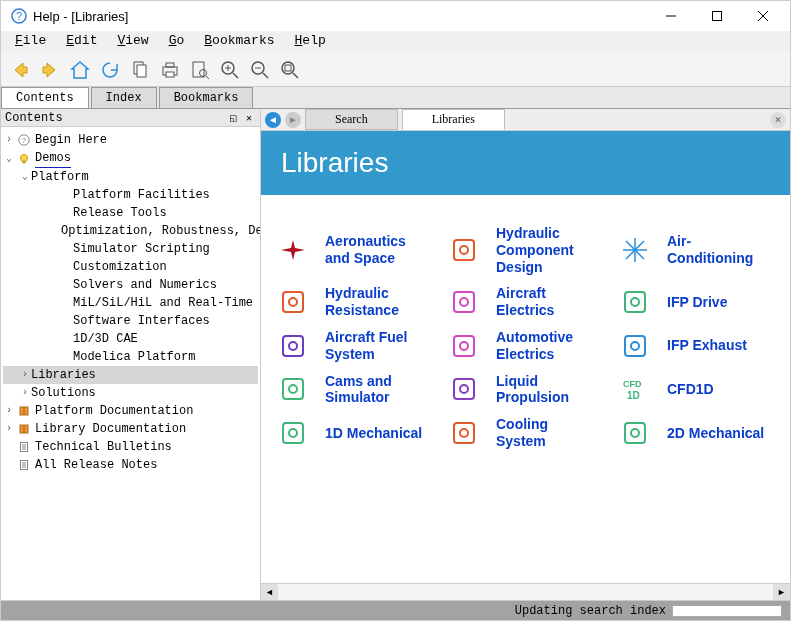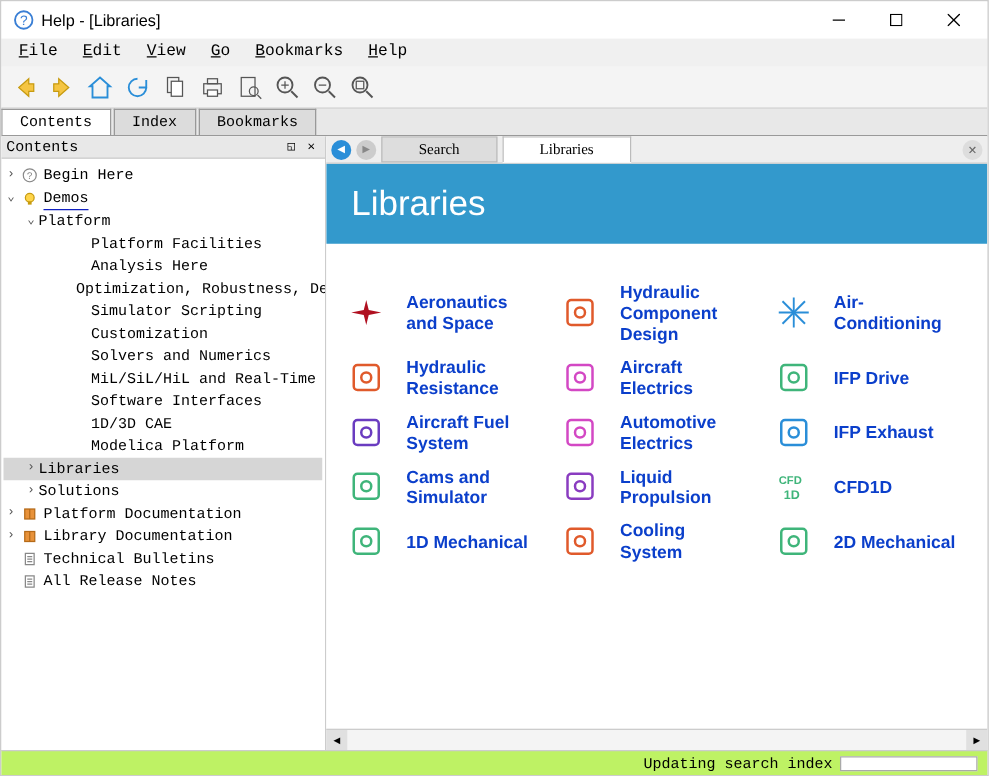--- a/index.html
+++ b/index.html
@@ -53,21 +53,21 @@
   .lib-grid { display:grid; grid-template-columns: 1fr 1fr 1fr; gap: 10px 20px; padding: 30px 18px 10px 18px; }
   .lib-item { display:flex; align-items:center; gap:14px; }
   .lib-icon { width:32px; height:32px; display:flex; align-items:center; flex-shrink:0;}
   .lib-label { color:#0b3fcb; font-weight:bold; font-size:14px; line-height:1.2;}
   .lib-icon svg { width:28px; height:28px; }
   
   .hscroll { height:17px; background:#f0f0f0; border-top:1px solid #ccc; display:flex; align-items:center;}
   .hscroll .arrow { width:17px; height:17px; background:#e0e0e0; display:flex; align-items:center; justify-content:center; font-size:9px;}
   .hscroll .track { flex:1; height:17px; background:#f4f4f4;}
   
-  .statusbar { height:20px; background:#bef264; border-top:1px solid #ccc; display:flex; align-items:center; padding:0 8px; font-family:"Courier New",monospace; font-size:12px;}
+  .statusbar { height:20px; background:#a3a3a3; border-top:1px solid #ccc; display:flex; align-items:center; padding:0 8px; font-family:"Courier New",monospace; font-size:12px;}
   .statusbar .status-text { margin-left:auto; margin-right:6px;}
   .statusbar .progress { width:110px; height:12px; border:1px solid #aaa; background:#fff;}
 </style>
 </head>
 <body>
 
 <div class="titlebar">
   <span class="app-icon">
     <svg viewBox="0 0 16 16">
         <circle cx="8" cy="8" r="7" fill="none" stroke="#3a7fd5" stroke-width="1.5"></circle>
@@ -207,21 +207,21 @@
         <div class="tree-row depth-1">
           <span class="toggle">⌄</span>
           <span>Platform</span>
         </div>
         <div class="tree-row depth-3">
           <span class="toggle"></span>
           <span>Platform Facilities</span>
         </div>
         <div class="tree-row depth-3">
           <span class="toggle"></span>
-          <span>Analysis Here</span>
+          <span>Release Tools</span>
         </div>
         <div class="tree-row depth-3">
           <span class="toggle"></span>
           <span>Optimization, Robustness, Des…</span>
         </div>
         <div class="tree-row depth-3">
           <span class="toggle"></span>
           <span>Simulator Scripting</span>
         </div>
         <div class="tree-row depth-3">

